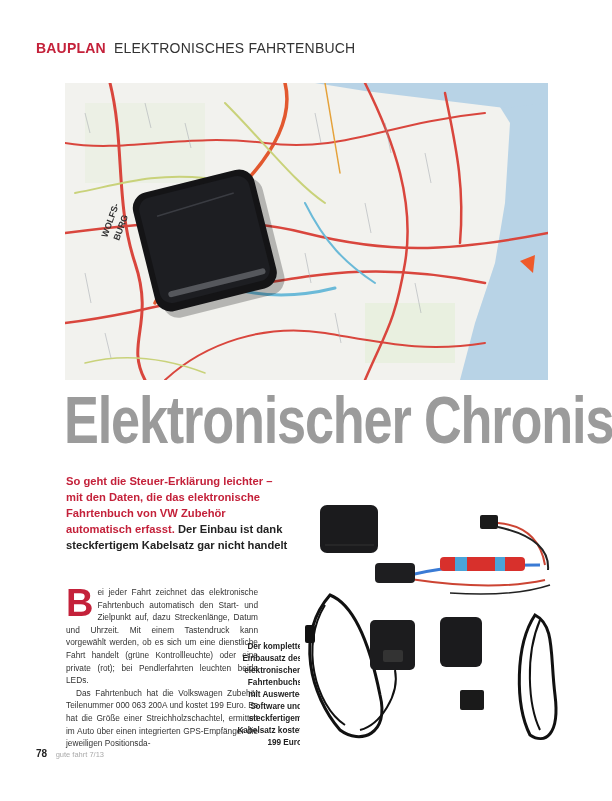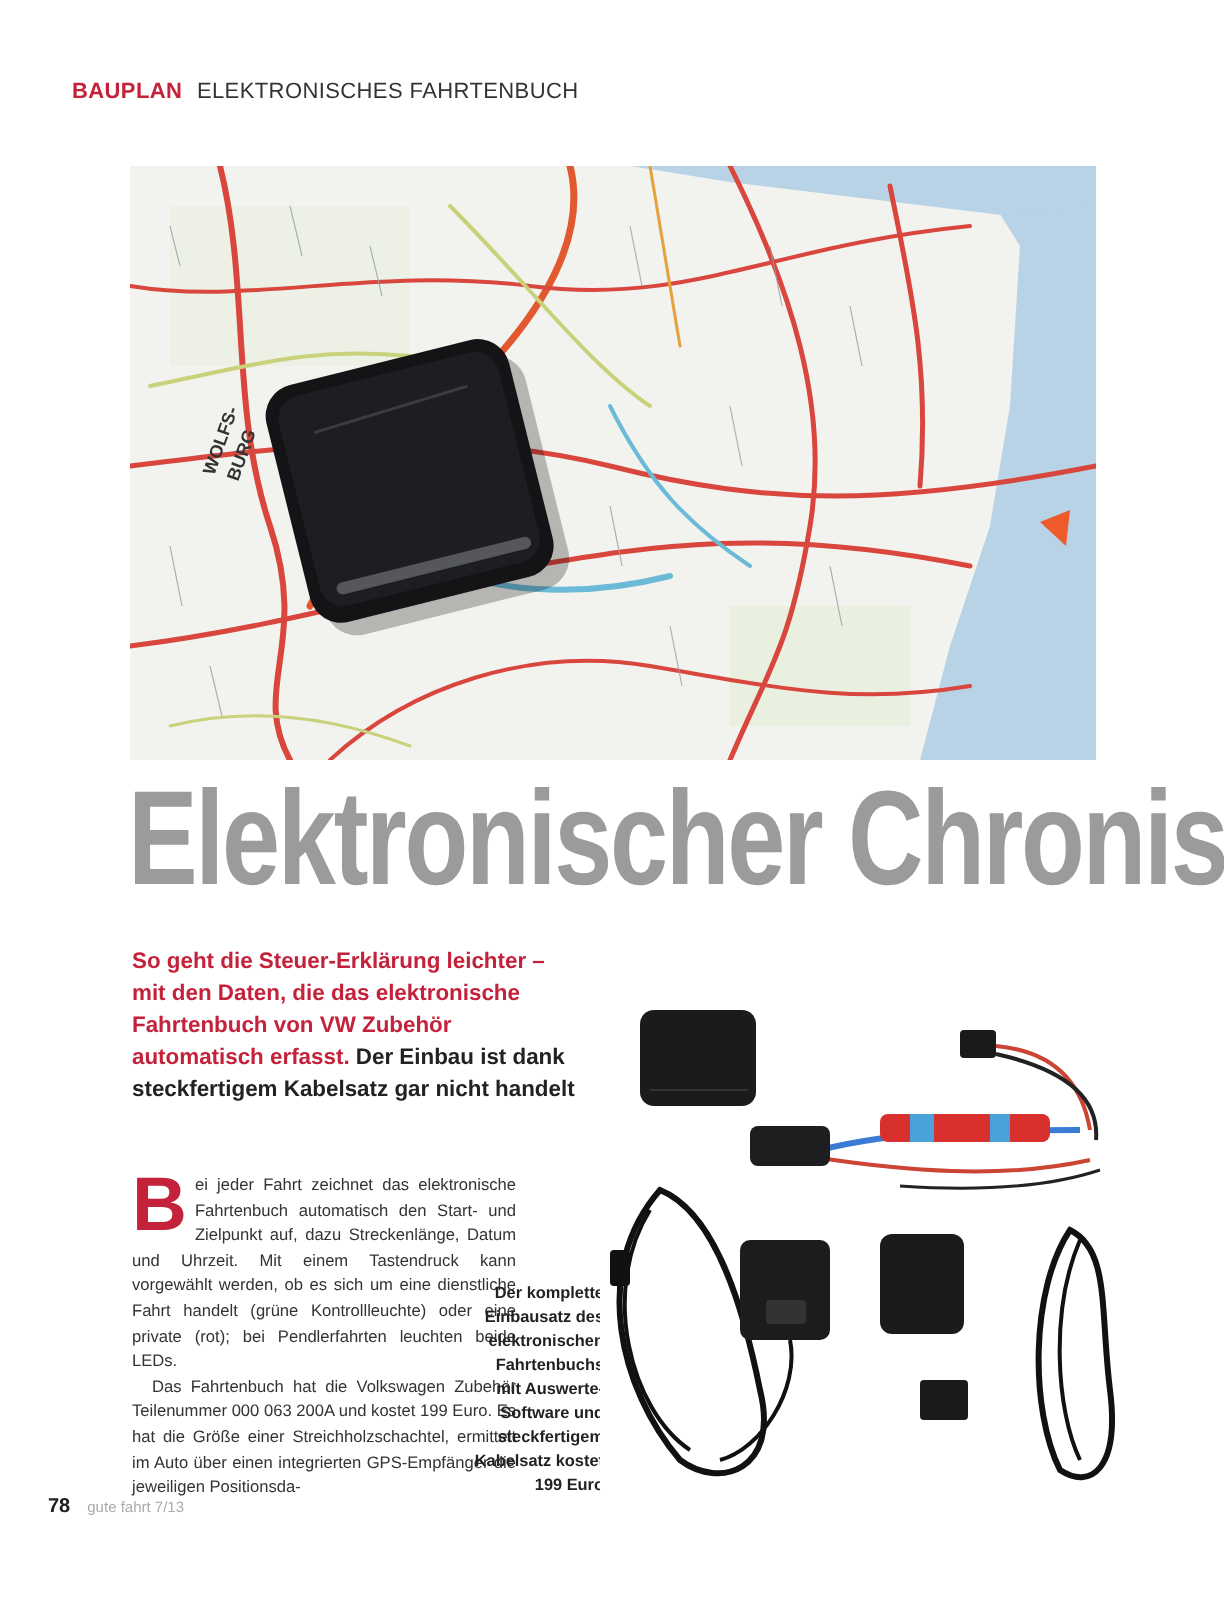--- a/index.html
+++ b/index.html
@@ -1,18 +1,18 @@
 <!DOCTYPE html>
 <html><head>
 <meta charset="utf-8">
 <style>
   html, body { margin:0; padding:0; background:#ffffff; }
   body { width:612px; height:801px; position:relative; overflow:hidden;
          font-family:"Liberation Sans", sans-serif; color:#222; }
-  .section-header { position:absolute; left:36px; top:40px; font-size:11px; letter-spacing:0.2px; }
+  .section-header { position:absolute; left:36px; top:40px; font-size:14px; letter-spacing:0.2px; }
   .section-header .kicker { color:#c4213a; font-weight:bold; margin-right:4px; }
   .section-header .topic { color:#333; }
 
   .hero { position:absolute; left:65px; top:83px; width:483px; height:297px; overflow:hidden; background:#eef0ee; }
   .hero svg { display:block; }
 
   .headline { position:absolute; left:64px; top:385px; width:490px; font-family:"Liberation Sans", sans-serif;
               font-weight:bold; font-size:67px; line-height:70px; color:#9b9b9b; letter-spacing:-1.5px;
               transform:scaleX(0.78); transform-origin:left top; white-space:nowrap; }
 
@@ -22,21 +22,21 @@
 
   .body-col { position:absolute; left:66px; top:586px; width:192px; font-size:8.3px; line-height:12.6px; color:#333; text-align:justify; }
   .body-col p { margin:0; }
   .body-col p + p { text-indent:10px; }
   .dropcap { float:left; font-size:38px; line-height:30px; font-weight:bold; color:#c4213a; margin:2px 4px 0 0; font-family:"Liberation Sans", sans-serif; }
 
   .caption { position:absolute; left:236px; top:641px; width:66px; font-size:8.2px; line-height:12px; font-weight:bold; color:#222; text-align:right; }
 
   .product-photo { position:absolute; left:300px; top:495px; width:270px; height:250px; }
 
-  .folio { position:absolute; left:24px; top:748px; font-size:9px; }
+  .folio { position:absolute; left:36px; top:748px; font-size:9px; }
   .folio .page-num { font-weight:bold; color:#222; margin-right:6px; font-size:10px; }
   .folio .issue { color:#aaa; font-size:7.5px; }
 </style>
 </head>
 <body>
 
 <div class="section-header">
   <span class="kicker">BAUPLAN</span>
   <span class="topic">ELEKTRONISCHES FAHRTENBUCH</span>
 </div>

